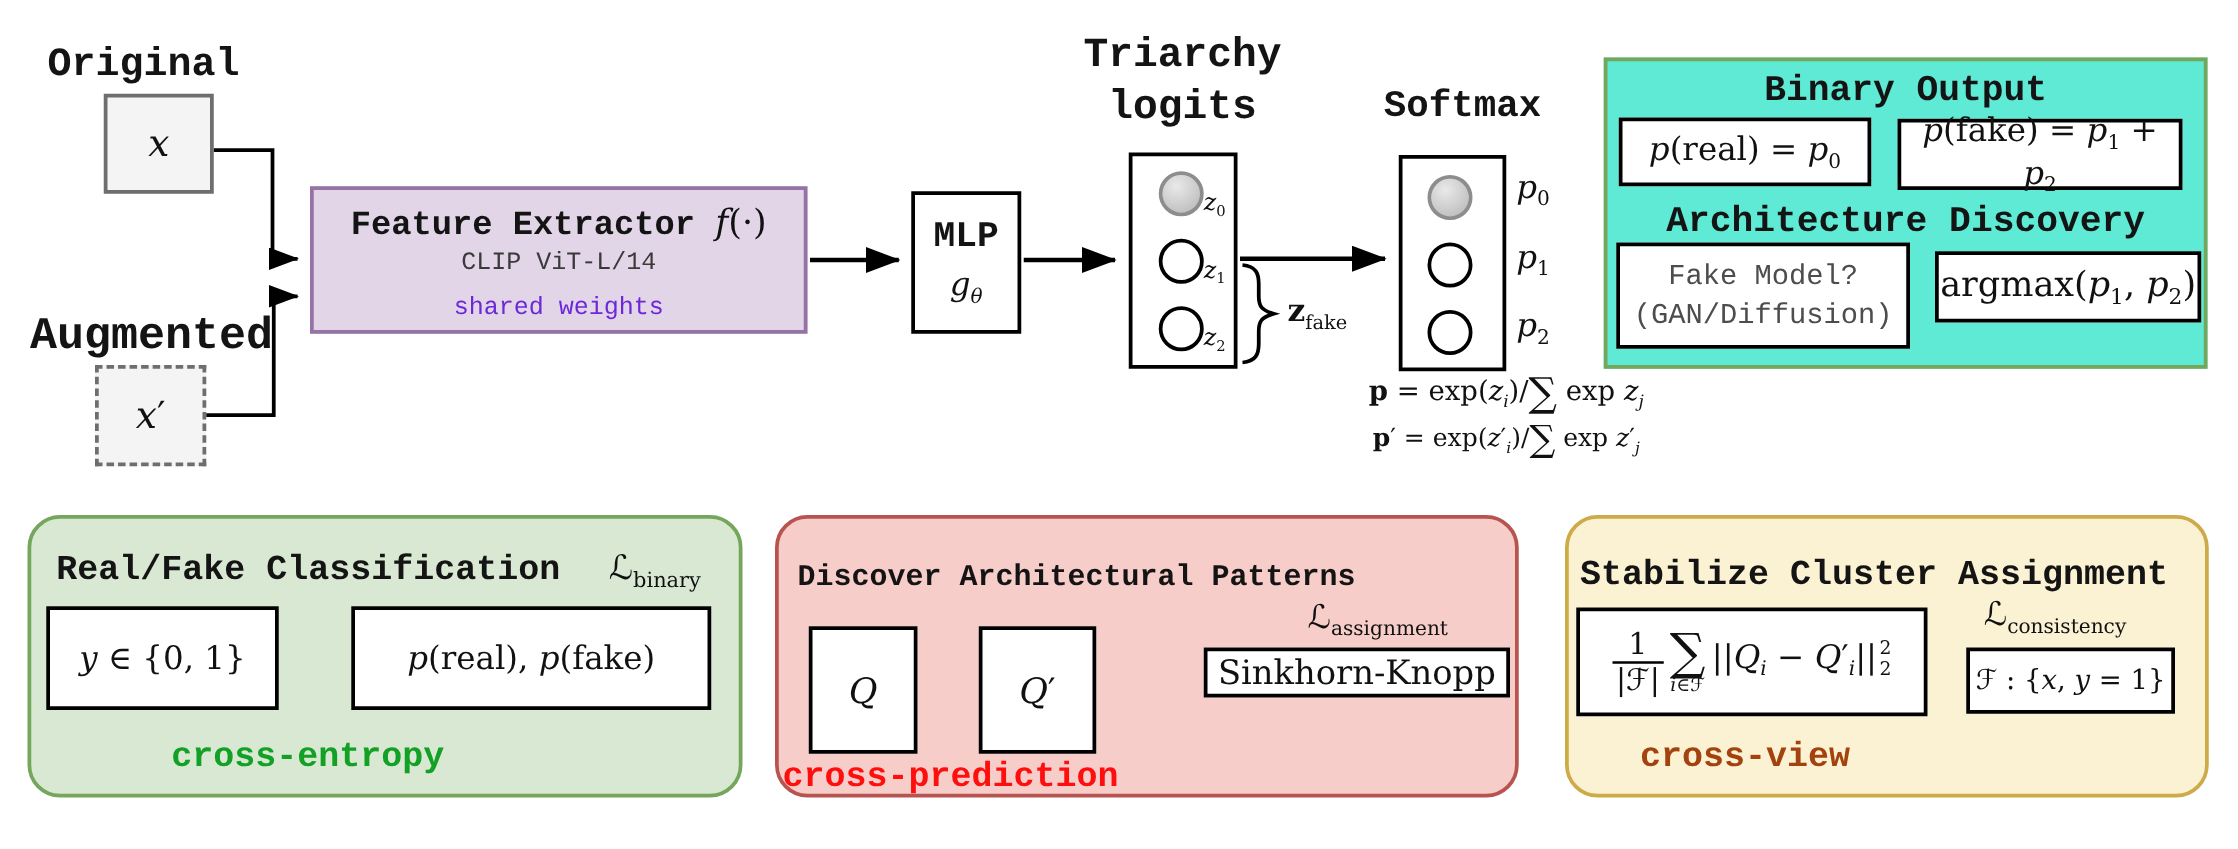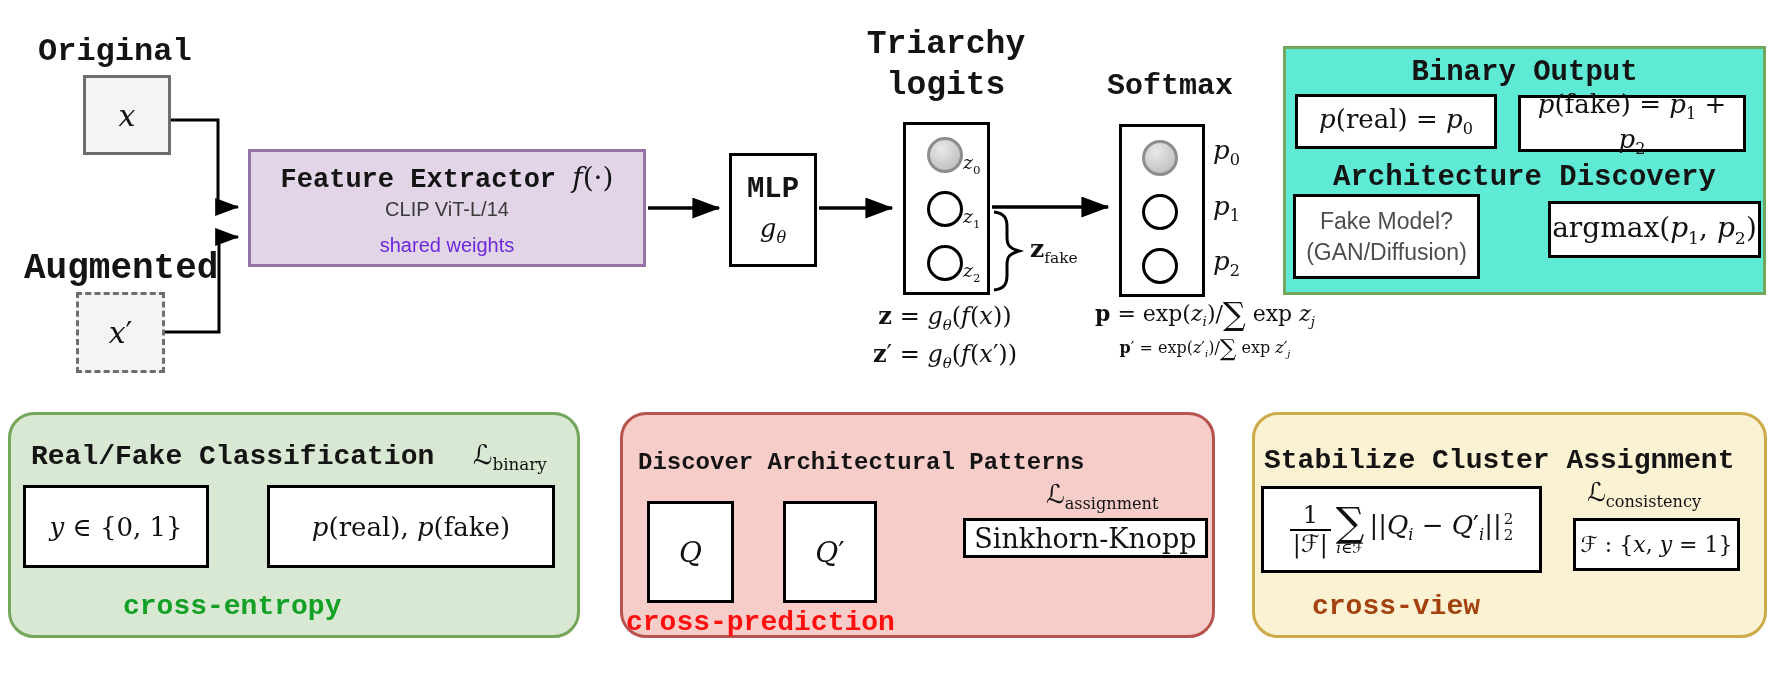--- a/index.html
+++ b/index.html
@@ -1,21 +1,21 @@
 <!DOCTYPE html>
 <html><head>
 <meta charset="utf-8">
 <style>
   html,body{margin:0;padding:0;background:#fff;}
   #stage{position:relative;width:1790px;height:679px;background:#ffffff;overflow:hidden;
          font-family:"Liberation Mono",monospace;color:#111;}
   *{box-sizing:border-box;}
   .abs{position:absolute;}
   .monob{font-family:"Liberation Mono",monospace;font-weight:bold;color:#141414;}
-  .mono{font-family:Liberation Sans, sans-serif;color:#3a3a3a;}
+  .mono{font-family:Liberation Mono, monospace;color:#3a3a3a;}
   .math{font-family:"DejaVu Serif","DejaVu Sans",serif;color:#111;}
   .math i{font-style:italic;}
   sub{font-size:0.62em;}
   .wbox{background:#fff;border:3px solid #000;display:flex;align-items:center;justify-content:center;text-align:center;}
   .gbox{background:#f4f4f4;display:flex;align-items:center;justify-content:center;}
   .panel{border-radius:26px;}
   .node{position:absolute;width:36px;height:36px;border-radius:50%;border:3px solid #000;background:#fff;}
   .node.filled{background:radial-gradient(circle at 38% 30%, #e9e9e9 0%, #c2c2c2 75%);border-color:#8d8d8d;}
   .nlabel{position:absolute;font-size:19px;}
   .big{font-size:1.45em;vertical-align:-0.14em;line-height:0;}
@@ -92,44 +92,42 @@
   <div class="abs monob" style="left:1107px;top:69px;font-size:30px;">Softmax</div>
   <div class="abs wbox" style="left:1119px;top:124px;width:86px;height:173px;">
     <span class="node filled" style="left:20px;top:13px;"></span>
     <span class="node" style="left:20px;top:67px;"></span>
     <span class="node" style="left:20px;top:121px;"></span>
   </div>
   <div class="abs math" style="left:1213px;top:135px;font-size:26px;"><i>p</i><sub>0</sub></div>
   <div class="abs math" style="left:1213px;top:191px;font-size:26px;"><i>p</i><sub>1</sub></div>
   <div class="abs math" style="left:1213px;top:246px;font-size:26px;"><i>p</i><sub>2</sub></div>
 
-  <div class="abs math" style="left:830px;top:301px;width:230px;font-size:24px;text-align:center;"><b>z</b> = <i>g</i><sub><i>θ</i></sub>(<i>f</i>(<i>x</i>))</div>
-  <div class="abs math" style="left:830px;top:339px;width:230px;font-size:24px;text-align:center;"><b>z</b>′ = <i>g</i><sub><i>θ</i></sub>(<i>f</i>(<i>x</i>′))</div>
   <div class="abs math" style="left:1072px;top:300px;width:266px;font-size:22px;text-align:center;"><b>p</b> = exp(<i>z</i><sub><i>i</i></sub>)/<span class="big">∑</span> exp <i>z</i><sub><i>j</i></sub></div>
-  <div class="abs math" style="left:1072px;top:338px;width:266px;font-size:16px;text-align:center;"><b>p</b>′ = exp(<i>z</i>′<sub><i>i</i></sub>)/<span class="big">∑</span> exp <i>z</i>′<sub><i>j</i></sub></div>
+  <div class="abs math" style="left:1072px;top:338px;width:266px;font-size:20px;text-align:center;"><b>p</b>′ = exp(<i>z</i>′<sub><i>i</i></sub>)/<span class="big">∑</span> exp <i>z</i>′<sub><i>j</i></sub></div>
 
   <div class="abs" style="left:1283px;top:46px;width:483px;height:249px;background:#5eead4;border:3px solid #74A65C;">
     <div class="monob" style="position:absolute;left:0;top:7px;width:100%;text-align:center;font-size:29px;">Binary Output</div>
     <div class="wbox abs" style="left:9px;top:45px;width:202px;height:55px;">
       <span class="math" style="font-size:26px;"><i>p</i>(real) = <i>p</i><sub>0</sub></span>
     </div>
     <div class="wbox abs" style="left:232px;top:46px;width:228px;height:57px;">
       <span class="math" style="font-size:26px;"><i>p</i>(fake) = <i>p</i><sub>1</sub> + <i>p</i><sub>2</sub></span>
     </div>
     <div class="monob" style="position:absolute;left:0;top:112px;width:100%;text-align:center;font-size:29px;">Architecture Discovery</div>
-    <div class="wbox abs" style="left:7px;top:145px;width:187px;height:85px;flex-direction:column;">
+    <div class="wbox abs" style="left:7px;top:145px;width:235px;height:85px;flex-direction:column;">
       <div class="mono" style="font-size:23px;color:#4d4d4d;line-height:31px;">Fake Model?</div>
       <div class="mono" style="font-size:23px;color:#4d4d4d;line-height:31px;">(GAN/Diffusion)</div>
     </div>
     <div class="wbox abs" style="left:262px;top:152px;width:213px;height:57px;">
       <span class="math" style="font-size:28px;">argmax(<i>p</i><sub>1</sub>, <i>p</i><sub>2</sub>)</span>
     </div>
   </div>
 
-  <div class="abs panel" style="left:8px;top:412px;width:572px;height:226px;background:#D9E8D2;border:3px solid #74A65C;">
+  <div class="abs panel" style="left:22px;top:412px;width:572px;height:226px;background:#D9E8D2;border:3px solid #74A65C;">
     <span class="monob abs" style="left:20px;top:26px;font-size:28px;">Real/Fake Classification</span>
     <span class="math abs" style="left:462px;top:24px;font-size:27px;">ℒ<sub>binary</sub></span>
     <div class="wbox abs" style="left:12px;top:70px;width:186px;height:83px;">
       <span class="math" style="font-size:26px;"><i>y</i> ∈ {0, 1}</span>
     </div>
     <div class="wbox abs" style="left:256px;top:70px;width:288px;height:83px;">
       <span class="math" style="font-size:26px;"><i>p</i>(real), <i>p</i>(fake)</span>
     </div>
     <span class="monob abs" style="left:112px;top:176px;font-size:28px;color:#12A025;">cross-entropy</span>
   </div>

